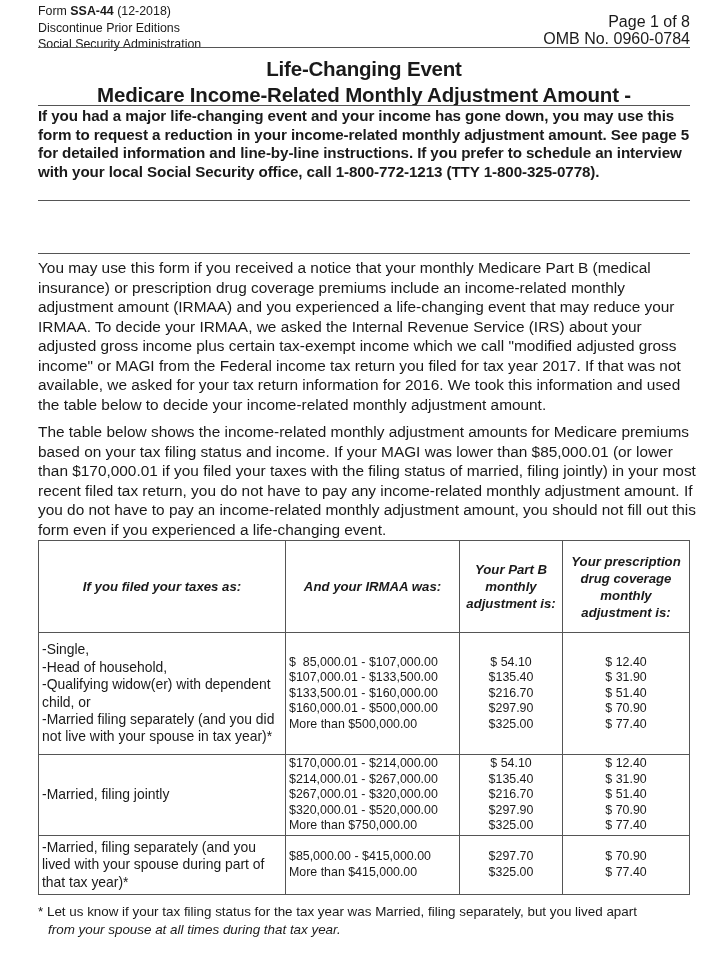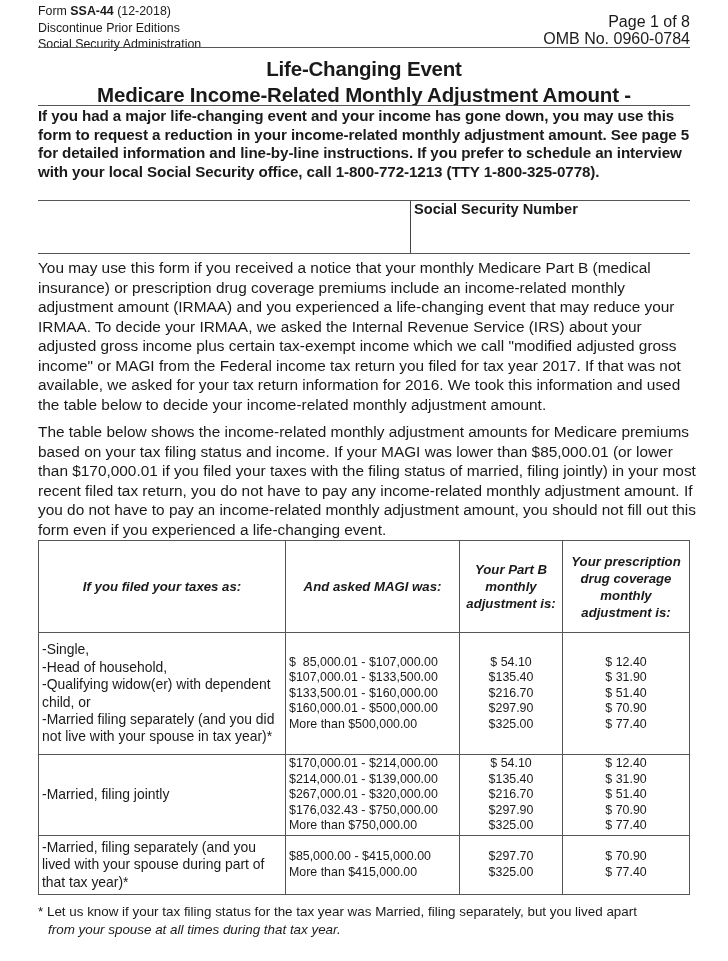--- a/index.html
+++ b/index.html
@@ -45,35 +45,31 @@
 <div class="abs title">
   <div>Life-Changing Event</div>
   <div>Medicare Income-Related Monthly Adjustment Amount -</div>
 </div>
 <div class="rule" style="top:105px"></div>
 
 <div class="abs intro">If you had a major life-changing event and your income has gone down, you may use this form to request a reduction in your income-related monthly adjustment amount. See page 5 for detailed information and line-by-line instructions. If you prefer to schedule an interview with your local Social Security office, call 1-800-772-1213 (TTY 1-800-325-0778).</div>
 <div class="rule" style="top:200px"></div>
 
 <div class="abs namebox">
-  <div class="namecell sec" style="left:372px; width:276px;">
-    <div>Social Security Number</div>
-    <div></div>
-  </div>
 </div>
 <div class="rule" style="top:253px"></div>
 
 <div class="abs para" style="top:258px">You may use this form if you received a notice that your monthly Medicare Part B (medical insurance) or prescription drug coverage premiums include an income-related monthly adjustment amount (IRMAA) and you experienced a life-changing event that may reduce your IRMAA. To decide your IRMAA, we asked the Internal Revenue Service (IRS) about your adjusted gross income plus certain tax-exempt income which we call "modified adjusted gross income" or MAGI from the Federal income tax return you filed for tax year 2017. If that was not available, we asked for your tax return information for 2016. We took this information and used the table below to decide your income-related monthly adjustment amount.</div>
 <div class="abs para" style="top:422px">The table below shows the income-related monthly adjustment amounts for Medicare premiums based on your tax filing status and income. If your MAGI was lower than $85,000.01 (or lower than $170,000.01 if you filed your taxes with the filing status of married, filing jointly) in your most recent filed tax return, you do not have to pay any income-related monthly adjustment amount.  If you do not have to pay an income-related monthly adjustment amount, you should not fill out this form even if you experienced a life-changing event.</div>
 
 <table class="irmaa">
   <thead>
     <tr>
       <th style="width:240px">If you filed your taxes as:</th>
-      <th style="width:167px">And asked MAGI was:</th>
+      <th style="width:167px">And your IRMAA was:</th>
       <th style="width:96px">Your Part B monthly adjustment is:</th>
       <th>Your prescription drug coverage monthly adjustment is:</th>
     </tr>
   </thead>
   <tbody>
     <tr style="height:122px">
       <td class="status">
         <div>-Single,</div>
         <div>-Head of household,</div>
         <div>-Qualifying widow(er) with dependent child, or</div>
@@ -100,23 +96,23 @@
         <div>$ 70.90</div>
         <div>$ 77.40</div>
       </td>
     </tr>
     <tr style="height:81px">
       <td class="status">
         <div>-Married, filing jointly</div>
       </td>
       <td class="stack">
         <div>$170,000.01 - $214,000.00</div>
-        <div>$214,000.01 - $139,000.00</div>
+        <div>$214,000.01 - $267,000.00</div>
         <div>$267,000.01 - $320,000.00</div>
-        <div>$176,032.43 - $750,000.00</div>
+        <div>$320,000.01 - $520,000.00</div>
         <div>More than $750,000.00</div>
       </td>
       <td class="stack cellcenter">
         <div>$ 54.10</div>
         <div>$135.40</div>
         <div>$216.70</div>
         <div>$297.90</div>
         <div>$325.00</div>
       </td>
       <td class="stack cellcenter">

